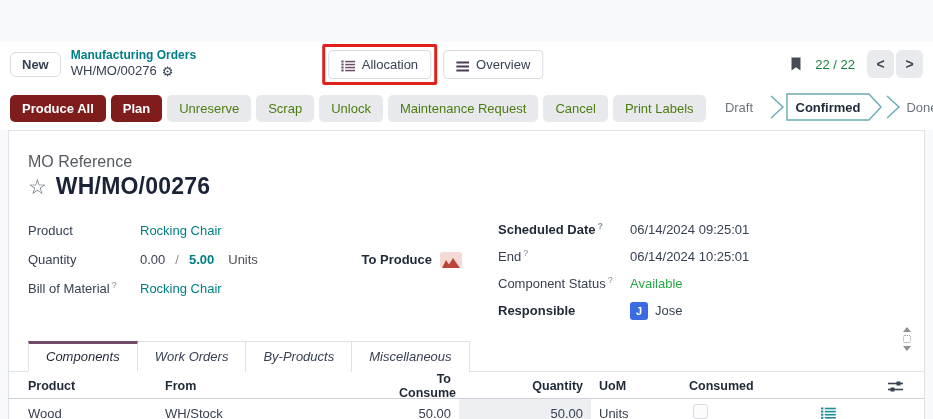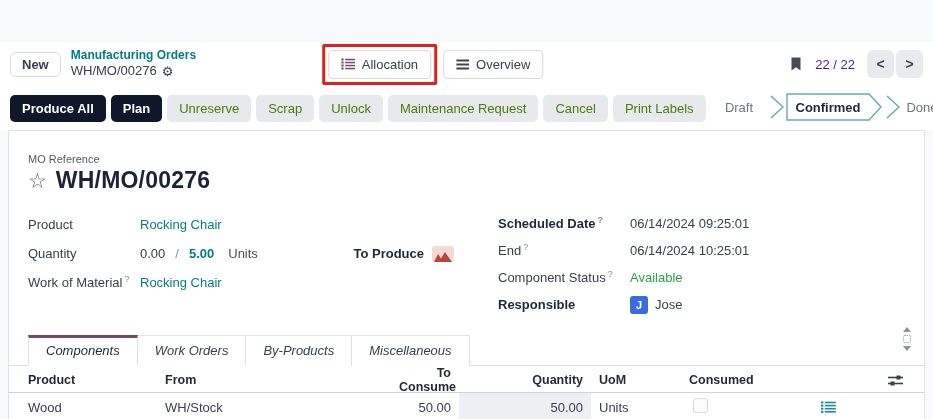--- a/index.html
+++ b/index.html
@@ -13,61 +13,61 @@
   .btn-new { background:#fff; border:1px solid #d9dbe0; border-radius:6px;
     padding:4px 11px; font-weight:600; font-size:13px; color:#374151; cursor:pointer; }
   .breadcrumb { margin-left:10px; line-height:1.25; }
   .bc-app { color:#017E84; font-weight:700; font-size:12px; cursor:pointer; }
   .bc-rec { font-size:13px; color:#374151; display:flex; align-items:center; gap:5px; }
   .gear { font-size:13px; color:#374151; cursor:pointer; line-height:1; }
 
   .center-views { position:absolute; left:50%; transform:translateX(calc(-50% - 34px));
     display:flex; align-items:center; }
   .annotation { border:3px solid #E0201B; padding:3px; border-radius:2px; }
-  .view-btn { display:flex; align-items:center; gap:7px; background:#fff;
+  .view-btn { display:flex; align-items:flex-end; gap:7px; background:#fff;
     border:1px solid #d9dbe0; border-radius:4px; padding:6px 12px; font-size:13px;
     color:#374151; cursor:pointer; white-space:nowrap; }
   .view-btn + .view-btn, .annotation + .view-btn { margin-left:6px; }
 
   .top-right { margin-left:auto; display:flex; align-items:center; gap:12px; }
-  .pager-text { font-size:13px; color:#4c1d95; }
+  .pager-text { font-size:13px; color:#15803d; }
   .pager-group { display:flex; gap:2px; }
   .pager-btn { background:#e8eaee; border:none; border-radius:6px; width:27px; height:28px;
     font-size:14px; font-weight:700; color:#3a3f4a; cursor:pointer; line-height:1; }
 
   
   .actionbar { height:44px; background:#fff; display:flex; align-items:center;
     padding:0 10px; }
   .abtn { border:none; border-radius:5px; padding:6px 12px; font-size:13px;
     cursor:pointer; margin-right:5px; white-space:nowrap; }
-  .abtn.primary { background:#0f172a; color:#fff; font-weight:600; }
+  .abtn.primary { background:#7f1d1d; color:#fff; font-weight:600; }
   .abtn.secondary { background:#e7e9ed; color:#4d7c0f; font-weight:500; }
   .statusbar { margin-left:auto; }
 
   
   .sheet { margin:0 8px; height:331px; background:#fff;
     border:1px solid #e0e2e7; border-bottom:none; position:relative; overflow:hidden; }
   .sheet-pad { padding:22px 20px 0 19px; }
-  .ref-label { font-size:11px; color:#55595f; margin-bottom:2px; }
+  .ref-label { font-size:16px; color:#55595f; margin-bottom:2px; }
   .title-row { display:flex; align-items:center; gap:9px; margin-bottom:16px; }
   .star { font-size:21px; color:#5f6670; cursor:pointer; line-height:1; }
   h1.ref { font-size:23px; font-weight:700; color:#1b2437; letter-spacing:.2px; }
 
   .fields { display:grid; grid-template-columns:440px 1fr; column-gap:30px; }
   .frow { display:flex; align-items:center; min-height:29px; }
   .frow.compact { min-height:27px; }
   .flabel { width:112px; flex:none; color:#374151; }
   .flabel.wide { width:132px; }
   .flabel.bold { font-weight:700; color:#1f2937; }
   .help { font-size:9px; color:#868e96; vertical-align:super; margin-left:2px; }
   .link { color:#017E84; cursor:pointer; }
   .qty-sep { color:#8a8f98; margin:0 10px; }
   .qty-target { color:#017E84; font-weight:600; cursor:pointer; }
   .qty-uom { color:#4c4f54; margin-left:14px; }
-  .to-produce { margin-left:auto; margin-right:14px; display:flex; align-items:center; gap:8px;
+  .to-produce { margin-left:auto; margin-right:6px; display:flex; align-items:center; gap:8px;
     font-weight:700; color:#1f2937; }
   .chart-chip { width:22px; height:16px; background:#f5d9d5; border-radius:3px;
     display:flex; align-items:flex-end; justify-content:center; cursor:pointer; }
   .green { color:#28a745; }
   .avatar { width:18px; height:18px; border-radius:3px; background:#3B6BE1; color:#fff;
     font-size:11px; font-weight:700; display:inline-flex; align-items:center;
     justify-content:center; margin-right:7px; cursor:pointer; }
 
   
   .tabs-wrap { margin-top:17px; border-bottom:1px solid #dee2e6; padding-left:19px;
@@ -207,21 +207,21 @@
             <span>To Produce</span>
             <span class="chart-chip">
               <svg width="18" height="11" viewBox="0 0 18 11">
                 <path d="M0 11 L4 3 L7 7.5 L11 1 L14 5.5 L18 11 Z" fill="#bb4436"></path>
               </svg>
             </span>
           </span>
         </div>
         <div class="frow">
           <span class="flabel">
-            <span>Work of Material</span><span class="help">?</span>
+            <span>Bill of Material</span><span class="help">?</span>
           </span>
           <span class="link">Rocking Chair</span>
         </div>
       </div>
 
       <div>
         <div class="frow compact">
           <span class="flabel wide bold">
             <span>Scheduled Date</span><span class="help">?</span>
           </span>

